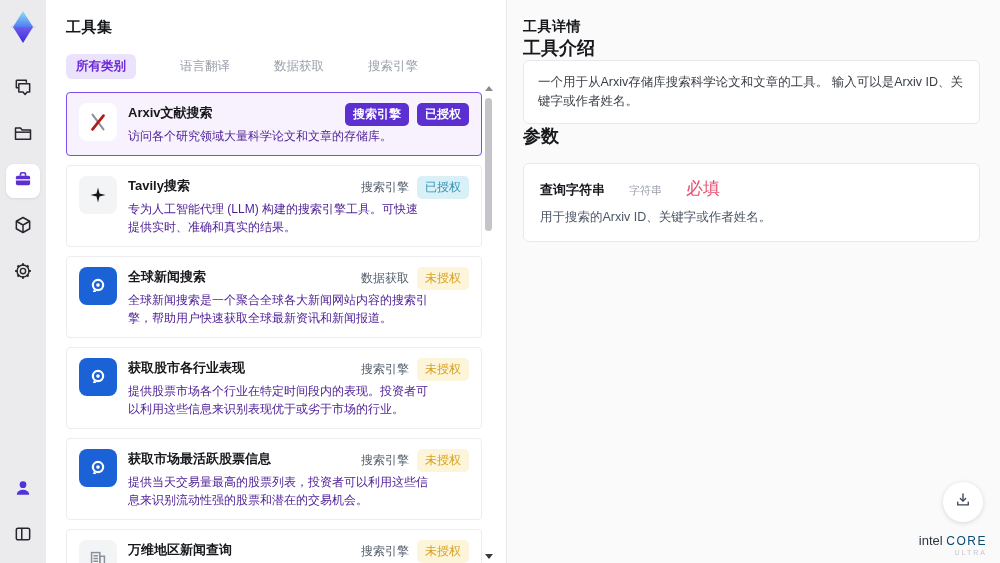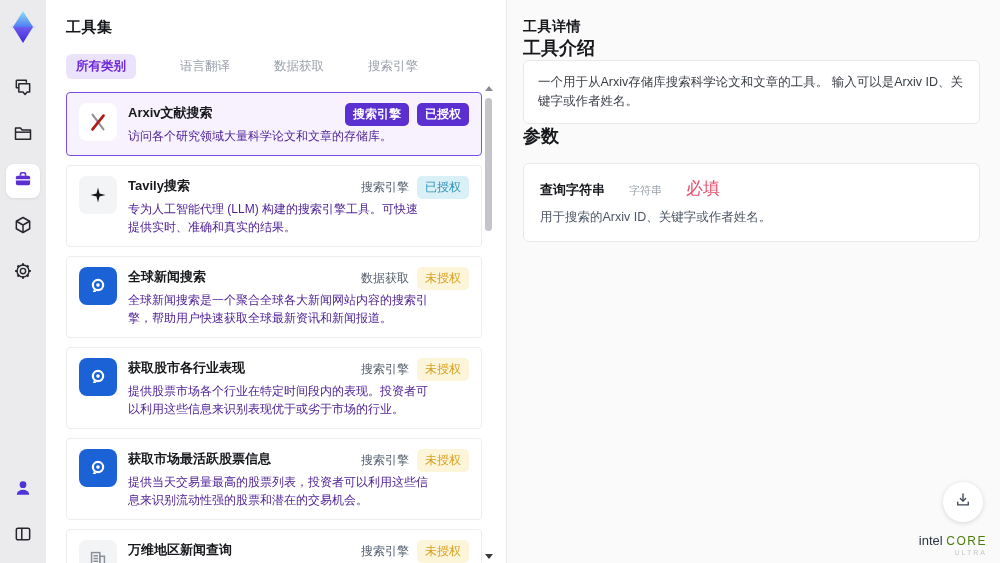--- a/index.html
+++ b/index.html
@@ -56,21 +56,21 @@
   .param-name { font-size:13px; font-weight:700; color:#17181c; }
   .param-type { font-size:11px; color:#9aa0aa; }
   .param-req  { font-size:17px; color:#e5506e; }
   .param-desc { margin-top:9px; font-size:12.5px; color:#4b5563; }
 
   
   .download-fab { position:absolute; right:17px; bottom:41px; width:40px; height:40px; border-radius:50%; background:#fff; box-shadow:0 1px 5px rgba(0,0,0,.14); display:flex; align-items:center; justify-content:center; cursor:pointer; }
   .intel-badge { position:absolute; right:13px; bottom:6px; text-align:right; line-height:1.1; user-select:none; }
   .intel-line { font-size:13px; color:#2b3440; }
   .intel-word { font-weight:400; letter-spacing:0; }
-  .core-word  { font-weight:400; letter-spacing:1.5px; font-size:12px; color:#4d7c0f;margin-top:20px; }
+  .core-word  { font-weight:400; letter-spacing:1.5px; font-size:12px; color:#0c4a6e;margin-top:20px; }
   .ultra-word { font-size:7px; color:#c3c6cb; letter-spacing:2px; margin-top:1px; }
 </style>
 </head>
 <body>
 
 <div class="app">
 
   <nav class="rail">
     <div class="logo">
       <svg width="30" height="34" viewBox="0 0 30 34">

